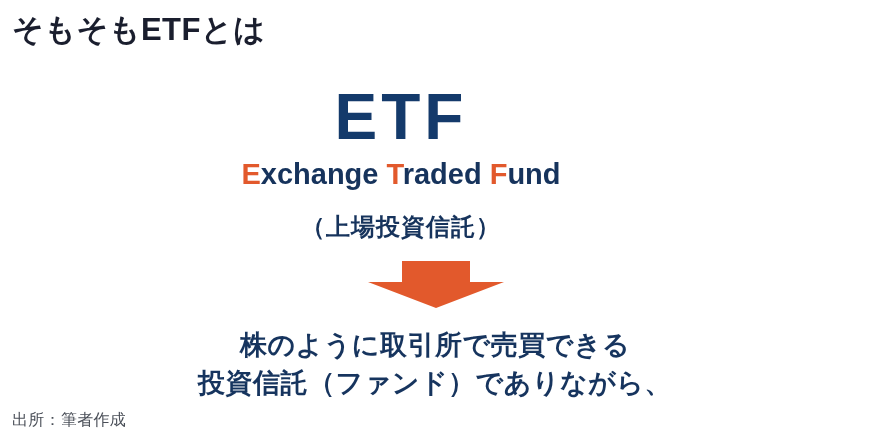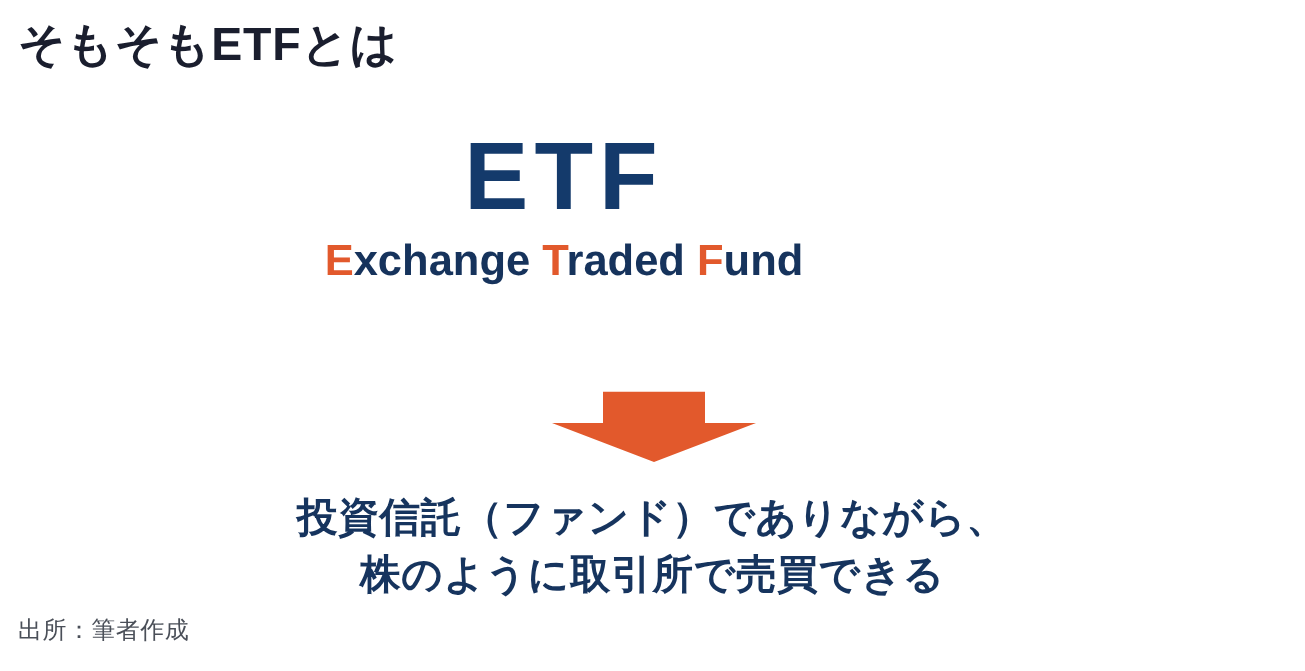--- a/index.html
+++ b/index.html
@@ -32,20 +32,21 @@
     line-height: 1.3;
     white-space: nowrap;
   }
 
   
   .center-block {
     position: absolute;
     left: 0;
     width: 752px;
     text-align: center;
+    padding-left: 25px;
   }
 
   #etf-acronym {
     top: 84px;
     font-size: 64px;
     font-weight: bold;
     color: #143a6b;
     letter-spacing: 4px;
     line-height: 1.05;
   }
@@ -120,27 +121,28 @@
 <body>
 
 <div id="slide">
 
   <div id="slide-title">そもそもETFとは</div>
 
   <div id="etf-acronym" class="center-block">ETF</div>
 
   <div id="etf-expansion" class="center-block"><span class="cap">E</span><span>xchange</span><span> </span><span class="cap">T</span><span>raded</span><span> </span><span class="cap">F</span><span>und</span></div>
 
+  <div id="etf-japanese-name" class="center-block">（上場投資信託）</div>
 
   <div id="arrow-wrap">
     <svg viewBox="0 0 136 47" xmlns="http://www.w3.org/2000/svg">
       <polygon points="34,0 102,0 102,21 136,21 68,47 0,21 34,21" fill="#e2592c"></polygon>
     </svg>
   </div>
 
   <div id="conclusion">
+    <span class="cline">株のように取引所で売買できる</span>
     <span class="cline">投資信託（ファンド）でありながら、</span>
-    <span class="cline">株のように取引所で売買できる</span>
   </div>
 
   <div id="source-note">出所：筆者作成</div>
 
 </div>
 
 </body></html>

